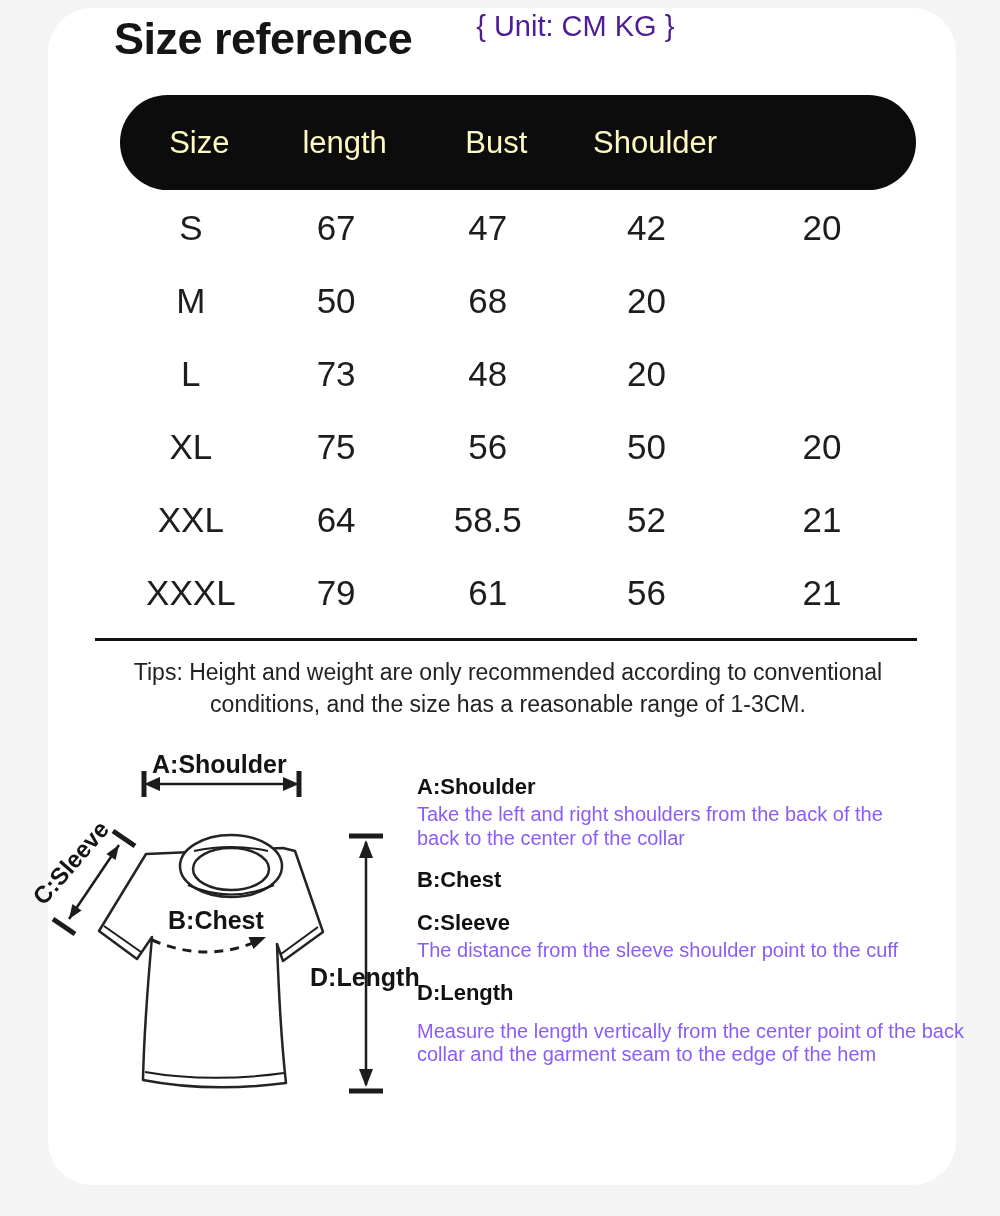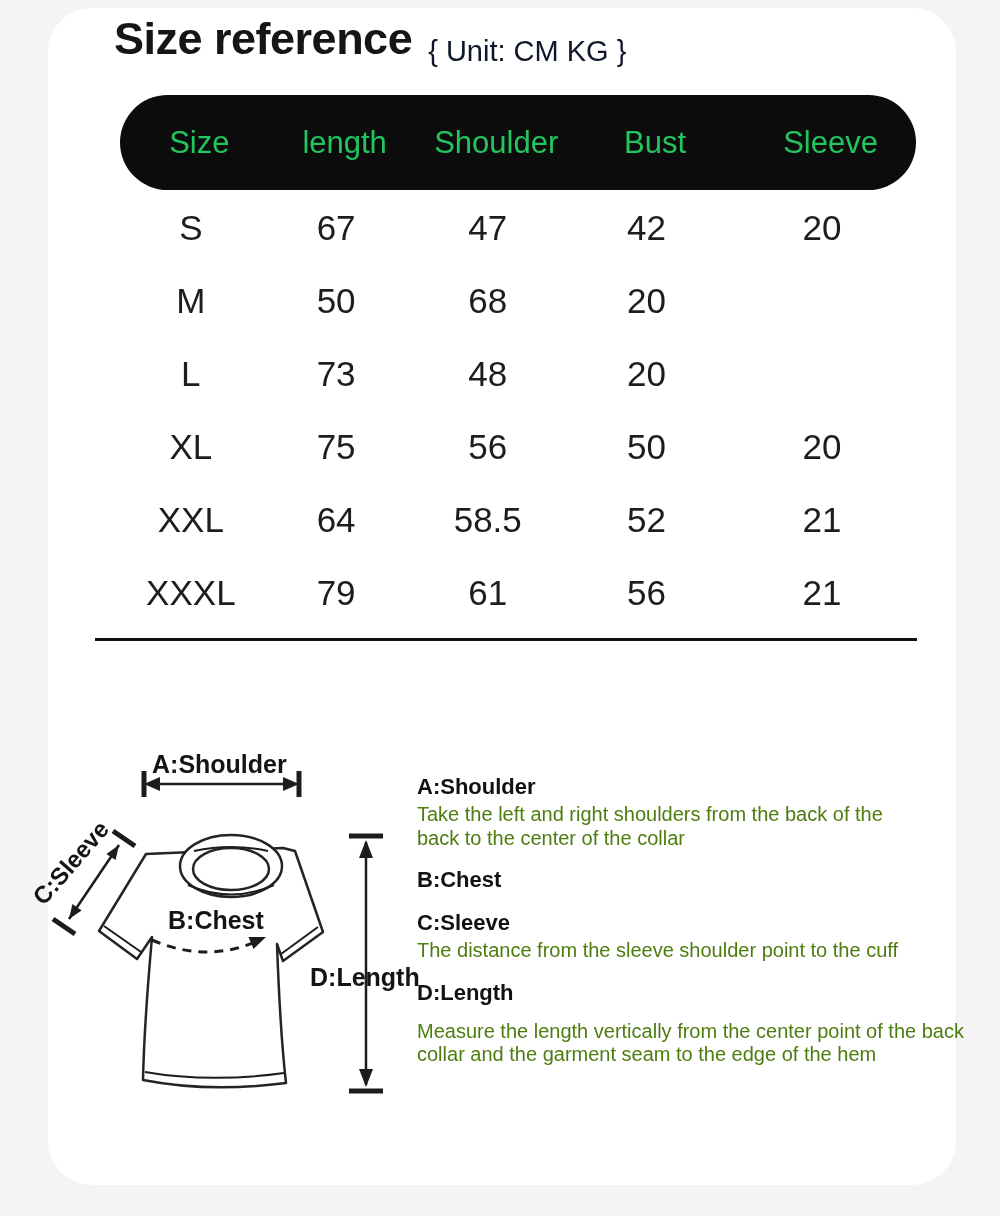--- a/index.html
+++ b/index.html
@@ -1,69 +1,68 @@
 <!DOCTYPE html>
 <html><head>
 <meta charset="utf-8">
 <style>
   html,body{margin:0;padding:0;width:1000px;height:1216px;background:#f4f4f5;
     font-family:"Liberation Sans","DejaVu Sans",sans-serif;overflow:hidden;}
   .card{position:absolute;left:48px;top:8px;width:908px;height:1177px;
     background:#ffffff;border-radius:44px;}
   
-  .title-row{position:absolute;left:66px;top:2px;display:flex;align-items:flex-end;}
+  .title-row{position:absolute;left:66px;top:2px;display:flex;align-items:flex-start;gap:48px;}
   .page-title{font-size:45px;font-weight:700;color:#151515;letter-spacing:-0.5px;line-height:58px;}
-  .unit-note{font-size:29px;font-weight:400;color:#0f172a;margin-left:16px;}
+  .unit-note{font-size:29px;font-weight:400;color:#4c1d95;margin-left:16px;}
   
   .table-head{position:absolute;left:72px;top:87px;width:796px;height:95px;
     background:#0c0c0c;border-radius:48px;display:grid;
     grid-template-columns:17.8% 18.7% 19.4% 20.5% 23.6%;align-items:center;}
-  .head-cell{color:#22c55e;font-size:31px;text-align:center;padding-left:17px;}
+  .head-cell{color:#fef9c3;font-size:31px;text-align:center;padding-left:17px;}
   .rows{position:absolute;left:72px;top:183px;width:796px;}
   .trow{display:grid;grid-template-columns:17.8% 18.7% 19.4% 20.5% 23.6%;
     height:73px;align-items:center;}
   .tcell{font-size:35px;color:#1d1d1d;text-align:center;}
   .divider{position:absolute;left:47px;top:630px;width:822px;height:3px;background:#111;}
   
   .tips{position:absolute;left:0;top:648px;width:908px;text-align:center;
     padding-left:12px;box-sizing:border-box;font-size:23px;line-height:32px;color:#222;}
   
   .diagram-svg{position:absolute;left:0;top:722px;width:420px;height:400px;}
   .dlabel{position:absolute;font-weight:700;color:#141414;white-space:nowrap;}
   .lbl-shoulder{left:104px;top:742px;font-size:25px;}
   .lbl-chest{left:120px;top:898px;font-size:25px;}
   .lbl-length{left:262px;top:955px;font-size:25px;}
   .lbl-sleeve{left:-42px;top:841px;width:130px;font-size:24px;text-align:center;
     transform:rotate(-49deg);}
   
   .guide{position:absolute;left:369px;top:766px;width:556px;}
   .g-item{margin-bottom:17px;}
   .g-head{font-size:22px;font-weight:700;color:#111;line-height:26px;}
-  .g-body{font-size:20px;color:#4d7c0f;line-height:23.5px;margin-top:3px;}
+  .g-body{font-size:20px;color:#8b5cf6;line-height:23.5px;margin-top:3px;}
   .g-body-a{max-width:478px;}
   .g-body-d{max-width:548px;margin-top:14px;}
   svg .ln{stroke:#1c1c1c;fill:none;}
   svg .shape{stroke:#242424;fill:#ffffff;}
 </style>
 </head>
 <body>
 
 <div class="card">
 
   <div class="title-row">
     <div class="page-title">Size reference</div>
     <div class="unit-note">{ Unit: CM KG }</div>
   </div>
 
   <div class="table-head">
     <div class="head-cell">Size</div>
     <div class="head-cell">length</div>
+    <div class="head-cell">Bust</div>
     <div class="head-cell">Shoulder</div>
-    <div class="head-cell">Bust</div>
-    <div class="head-cell">Sleeve</div>
   </div>
 
   <div class="rows">
     <div class="trow">
       <div class="tcell">S</div>
       <div class="tcell">67</div>
       <div class="tcell">47</div>
       <div class="tcell">42</div>
       <div class="tcell">20</div>
     </div>
@@ -97,20 +96,24 @@
       <div class="tcell">XXXL</div>
       <div class="tcell">79</div>
       <div class="tcell">61</div>
       <div class="tcell">56</div>
       <div class="tcell">21</div>
     </div>
   </div>
 
   <div class="divider"></div>
 
+  <div class="tips">
+    <div>Tips: Height and weight are only recommended according to conventional</div>
+    <div>conditions, and the size has a reasonable range of 1-3CM.</div>
+  </div>
 
   <svg class="diagram-svg" viewBox="48 730 420 400" width="420" height="400">
 
     <g>
       <path class="shape" stroke-width="2.5" stroke-linejoin="round" d="M146 854 L283 848 L295 851 L323 932 L283 961 L277 944
            C279 1000 282 1048 286 1083
            C240 1089 189 1089 143 1080
            C144 1032 148 982 152 937
            L137 959 L99 931 Z"></path>
       <path class="ln" stroke-width="2" d="M104 926 L141 952"></path>

